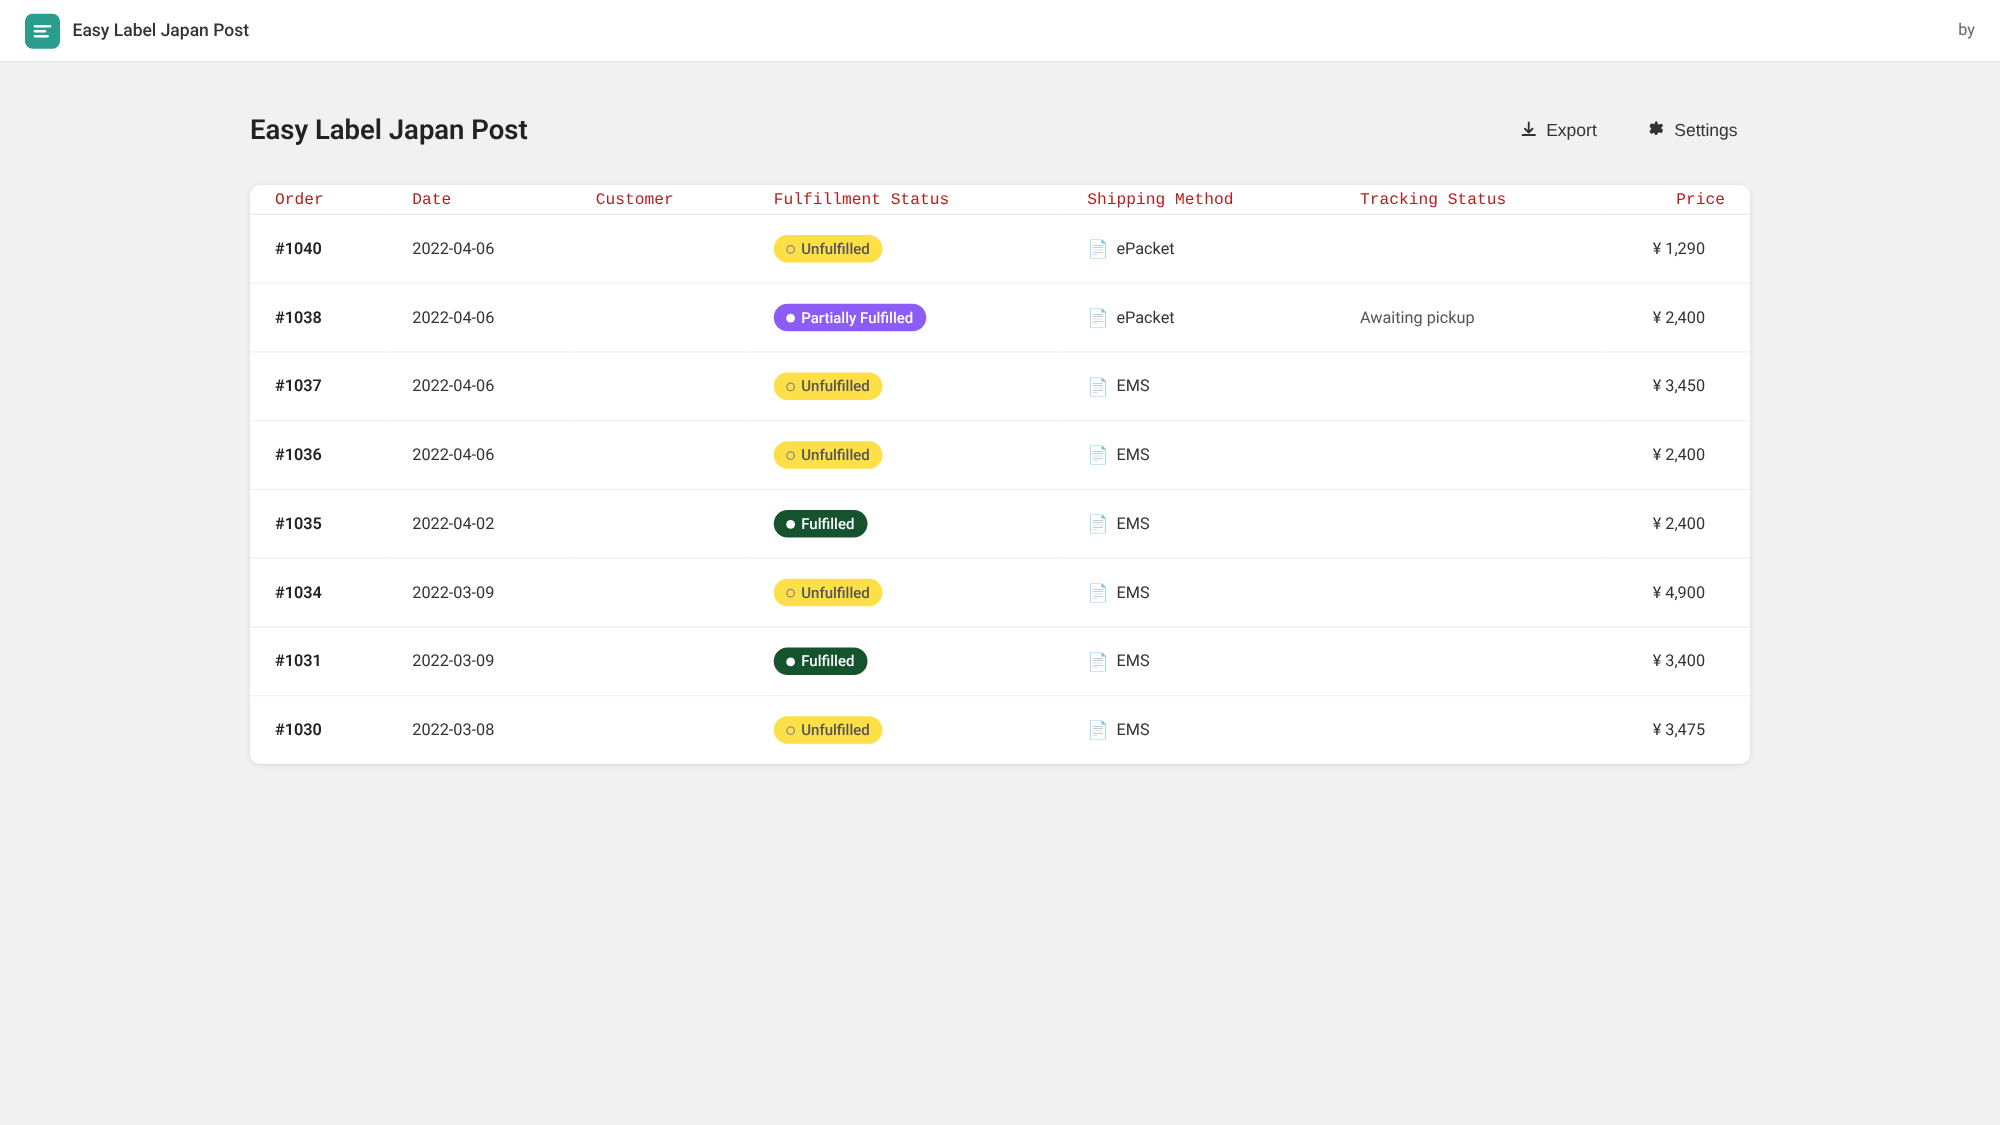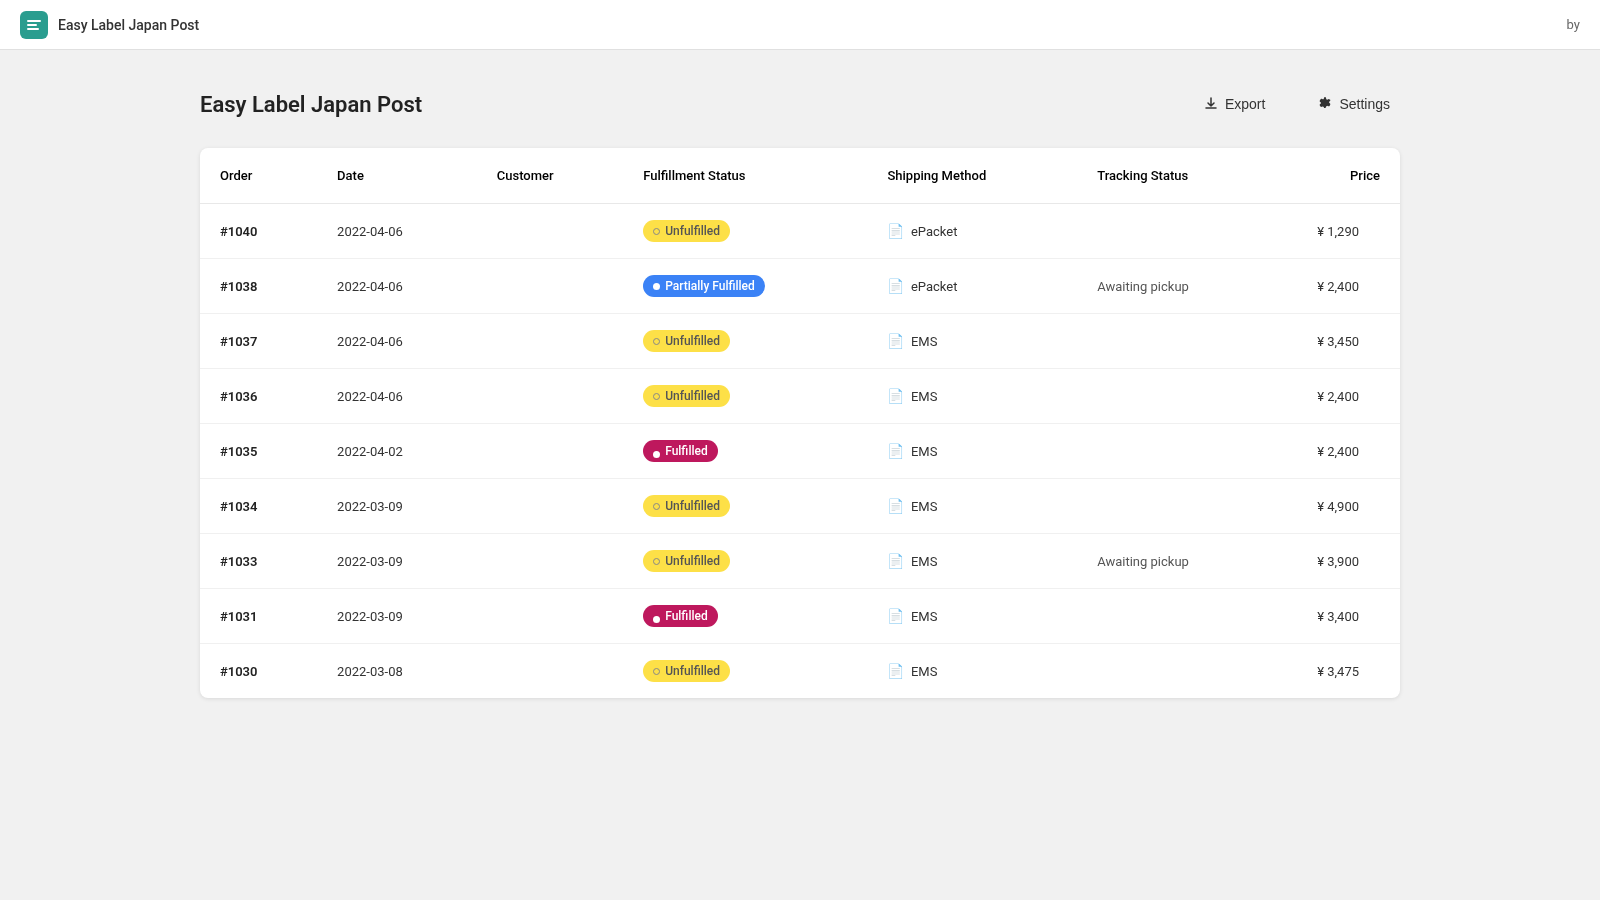--- a/index.html
+++ b/index.html
@@ -71,21 +71,21 @@
 
     .page-title {
       font-size: 22px;
       font-weight: 600;
       color: #222;
     }
 
     .header-actions {
       display: flex;
       align-items: flex-end;
-      gap: 32px;
+      gap: 20px;
     }
 
     .action-btn {
       display: flex;
       align-items: center;
       gap: 6px;
       background: none;
       border: none;
       cursor: pointer;
       font-size: 14px;
@@ -104,25 +104,26 @@
     table {
       width: 100%;
       border-collapse: collapse;
     }
 
     thead tr {
       border-bottom: 1px solid #e8e8e8;
     }
 
     thead th {
-      padding: 20px 20px;
+      padding: 4px 20px;
       text-align: left;
       font-weight: 500;
-      color: #000000;
+      color: #b91c1c;
       font-size: 13px;
+      font-family: Liberation Mono, monospace;
     }
 
     tbody tr {
       border-bottom: 1px solid #f0f0f0;
     }
 
     tbody tr:last-child {
       border-bottom: none;
     }
 
@@ -146,27 +147,26 @@
       font-size: 12px;
       font-weight: 500;
     }
 
     .badge-unfulfilled {
       background-color: #fde047;
       color: #555;
     }
 
     .badge-fulfilled {
-      background-color: #be185d;
+      background-color: #14532d;
       color: #fff;
-      align-items: flex-end;
     }
 
     .badge-partial {
-      background-color: #3b82f6;
+      background-color: #8b5cf6;
       color: #fff;
     }
 
     .badge-dot {
       width: 7px;
       height: 7px;
       border-radius: 50%;
       display: inline-block;
     }
 
@@ -339,34 +339,20 @@
             <td>
               <span class="shipping-method">
                 <span class="doc-icon">📄</span>
                 <span>EMS</span>
               </span>
             </td>
             <td><span class="tracking-status"></span></td>
             <td class="price">¥ 4,900</td>
           </tr>
           <tr>
-            <td><span class="order-id">#1033</span></td>
-            <td>2022-03-09</td>
-            <td></td>
-            <td><span class="badge badge-unfulfilled"><span class="badge-dot dot-unfulfilled"></span>Unfulfilled</span></td>
-            <td>
-              <span class="shipping-method">
-                <span class="doc-icon">📄</span>
-                <span>EMS</span>
-              </span>
-            </td>
-            <td><span class="tracking-status">Awaiting pickup</span></td>
-            <td class="price">¥ 3,900</td>
-          </tr>
-          <tr>
             <td><span class="order-id">#1031</span></td>
             <td>2022-03-09</td>
             <td></td>
             <td><span class="badge badge-fulfilled"><span class="badge-dot dot-fulfilled"></span>Fulfilled</span></td>
             <td>
               <span class="shipping-method">
                 <span class="doc-icon">📄</span>
                 <span>EMS</span>
               </span>
             </td>

